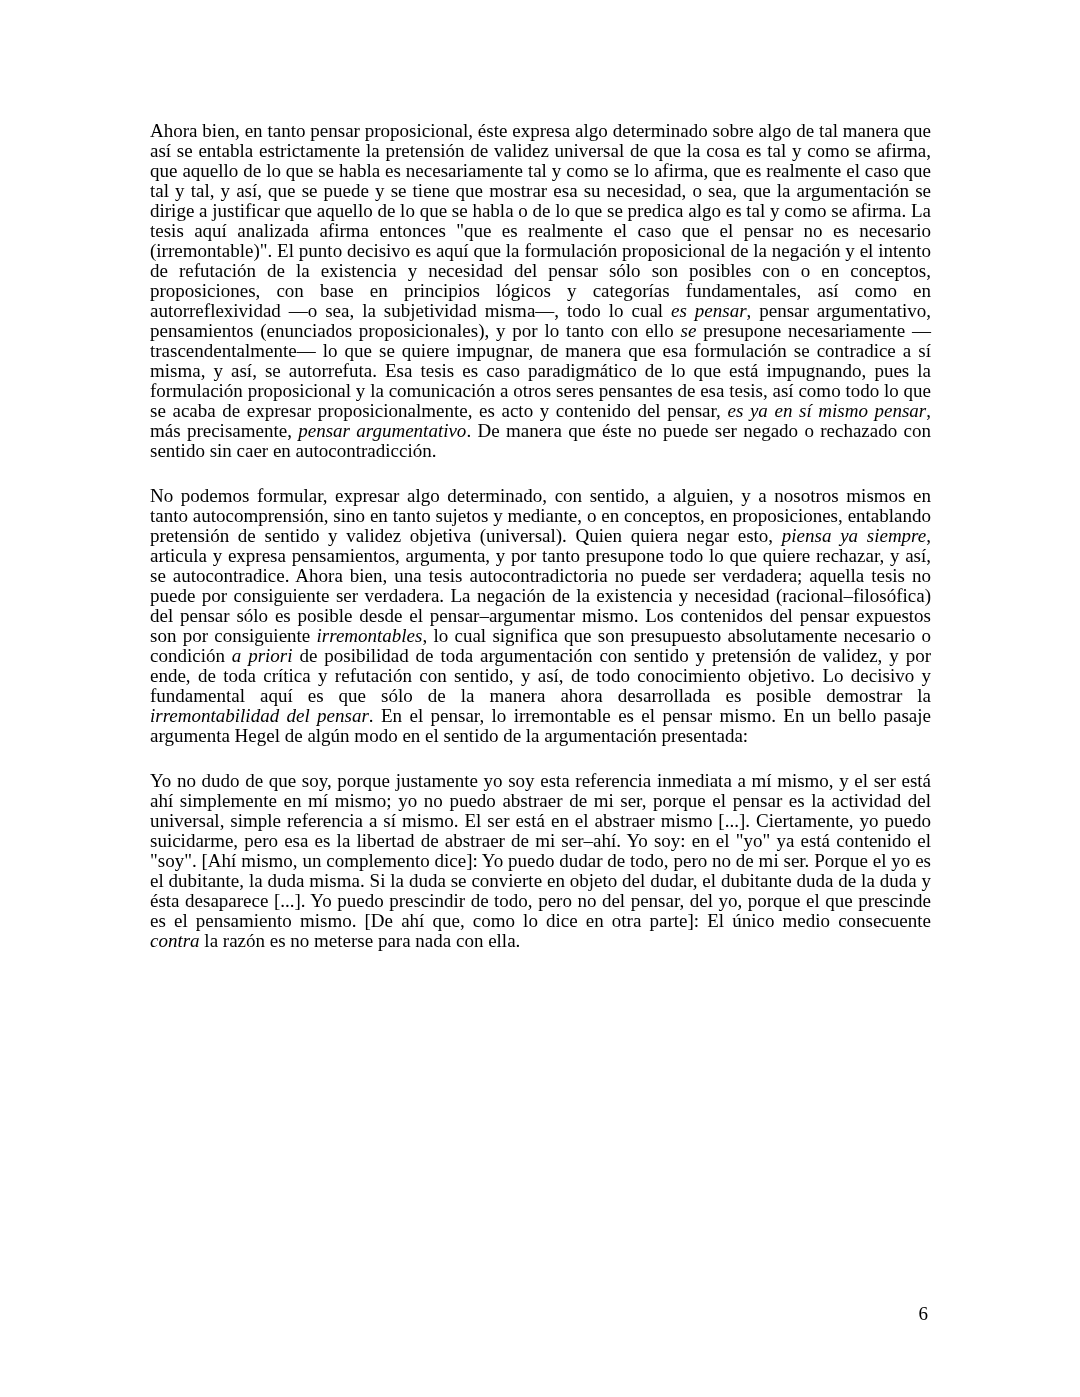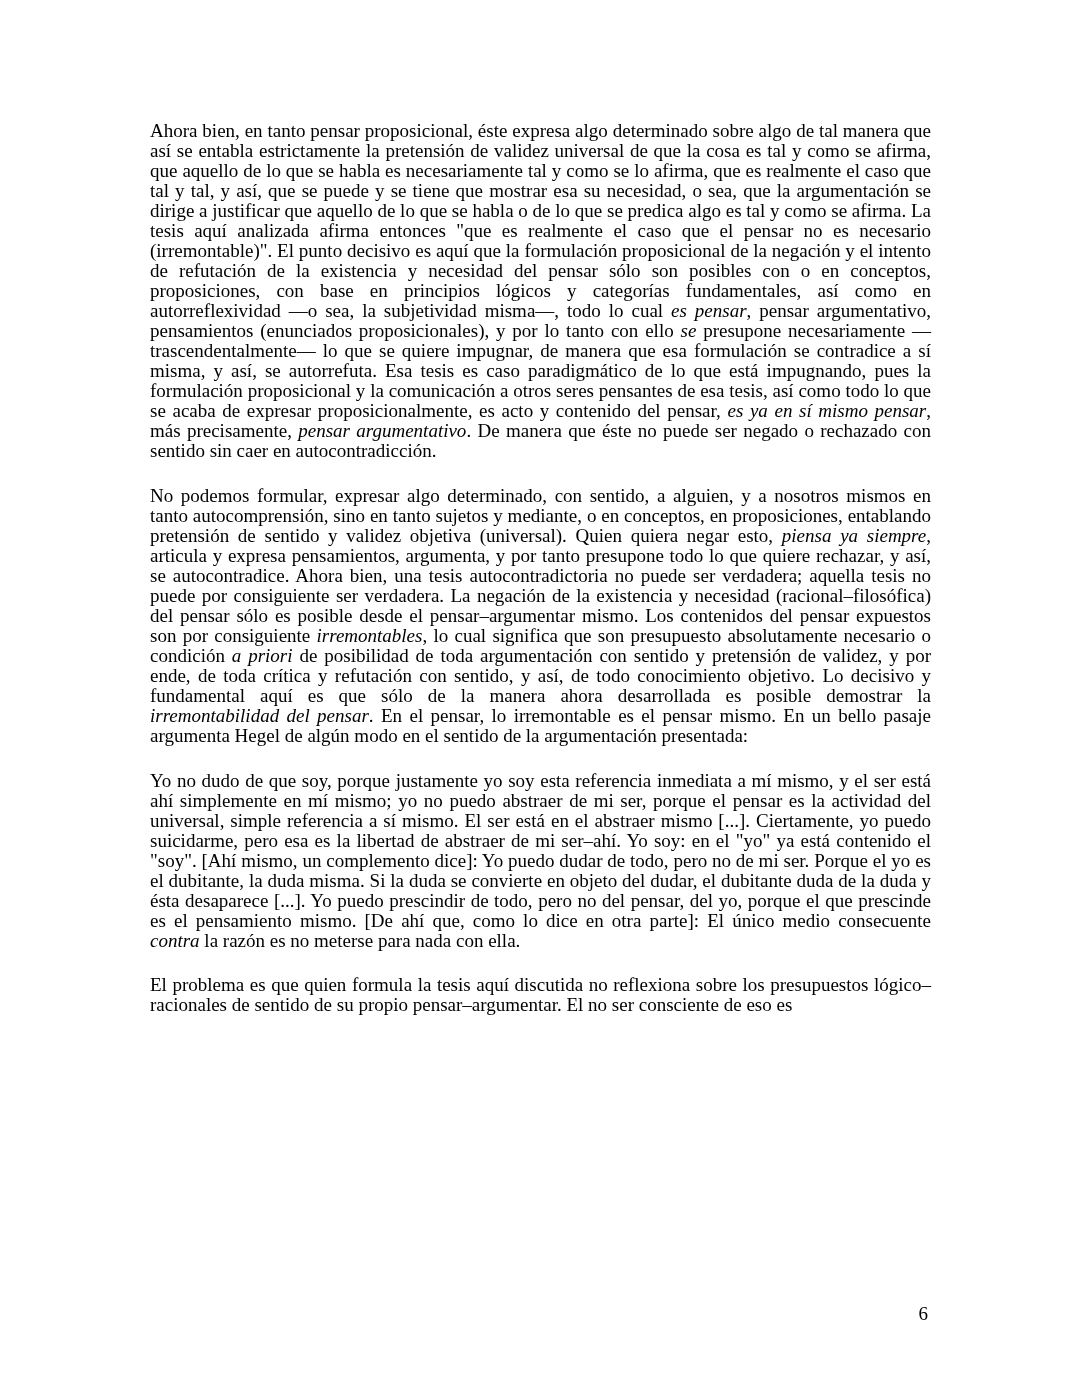--- a/index.html
+++ b/index.html
@@ -52,16 +52,15 @@
   }
 </style>
 </head>
 <body>
 
 <div class="page">
   <div class="text-body">
       <p><span>Ahora bien, en tanto pensar proposicional, éste expresa algo determinado sobre algo de tal manera que así se entabla estrictamente la pretensión de validez universal de que la cosa es tal y como se afirma, que aquello de lo que se habla es necesariamente tal y como se lo afirma, que es realmente el caso que tal y tal, y así, que se puede y se tiene que mostrar esa su necesidad, o sea, que la argumentación se dirige a justificar que aquello de lo que se habla o de lo que se predica algo es tal y como se afirma. La tesis aquí analizada afirma entonces "que es realmente el caso que el pensar no es necesario (irremontable)". El punto decisivo es aquí que la formulación proposicional de la negación y el intento de refutación de la existencia y necesidad del pensar sólo son posibles con o en conceptos, proposiciones, con base en principios lógicos y categorías fundamentales, así como en autorreflexividad —o sea, la subjetividad misma—, todo lo cual </span><span class="italic">es pensar</span><span>, pensar argumentativo, pensamientos (enunciados proposicionales), y por lo tanto con ello </span><span class="italic">se</span><span> presupone necesariamente — trascendentalmente— lo que se quiere impugnar, de manera que esa formulación se contradice a sí misma, y así, se autorrefuta. Esa tesis es caso paradigmático de lo que está impugnando, pues la formulación proposicional y la comunicación a otros seres pensantes de esa tesis, así como todo lo que se acaba de expresar proposicionalmente, es acto y contenido del pensar, </span><span class="italic">es ya en sí mismo pensar</span><span>, más precisamente, </span><span class="italic">pensar argumentativo</span><span>. De manera que éste no puede ser negado o rechazado con sentido sin caer en autocontradicción.</span></p>
       <p><span>No podemos formular, expresar algo determinado, con sentido, a alguien, y a nosotros mismos en tanto autocomprensión, sino en tanto sujetos y mediante, o en conceptos, en proposiciones, entablando pretensión de sentido y validez objetiva (universal). Quien quiera negar esto, </span><span class="italic">piensa ya siempre</span><span>, articula y expresa pensamientos, argumenta, y por tanto presupone todo lo que quiere rechazar, y así, se autocontradice. Ahora bien, una tesis autocontradictoria no puede ser verdadera; aquella tesis no puede por consiguiente ser verdadera. La negación de la existencia y necesidad (racional–filosófica) del pensar sólo es posible desde el pensar–argumentar mismo. Los contenidos del pensar expuestos son por consiguiente </span><span class="italic">irremontables</span><span>, lo cual significa que son presupuesto absolutamente necesario o condición </span><span class="italic">a priori</span><span> de posibilidad de toda argumentación con sentido y pretensión de validez, y por ende, de toda crítica y refutación con sentido, y así, de todo conocimiento objetivo. Lo decisivo y fundamental aquí es que sólo de la manera ahora desarrollada es posible demostrar la </span><span class="italic">irremontabilidad del pensar</span><span>. En el pensar, lo irremontable es el pensar mismo. En un bello pasaje argumenta Hegel de algún modo en el sentido de la argumentación presentada:</span></p>
       <p><span>Yo no dudo de que soy, porque justamente yo soy esta referencia inmediata a mí mismo, y el ser está ahí simplemente en mí mismo; yo no puedo abstraer de mi ser, porque el pensar es la actividad del universal, simple referencia a sí mismo. El ser está en el abstraer mismo [...]. Ciertamente, yo puedo suicidarme, pero esa es la libertad de abstraer de mi ser–ahí. Yo soy: en el "yo" ya está contenido el "soy". [Ahí mismo, un complemento dice]: Yo puedo dudar de todo, pero no de mi ser. Porque el yo es el dubitante, la duda misma. Si la duda se convierte en objeto del dudar, el dubitante duda de la duda y ésta desaparece [...]. Yo puedo prescindir de todo, pero no del pensar, del yo, porque el que prescinde es el pensamiento mismo. [De ahí que, como lo dice en otra parte]: El único medio consecuente </span><span class="italic">contra</span><span> la razón es no meterse para nada con ella.</span></p>
-      <p><span>El problema es que quien formula la tesis aquí discutida no reflexiona sobre los presupuestos lógico–racionales de sentido de su propio pensar–argumentar. El no ser consciente de eso es</span></p>
     </div>
   <div class="page-number">6</div>
 </div>
 
 </body></html>

